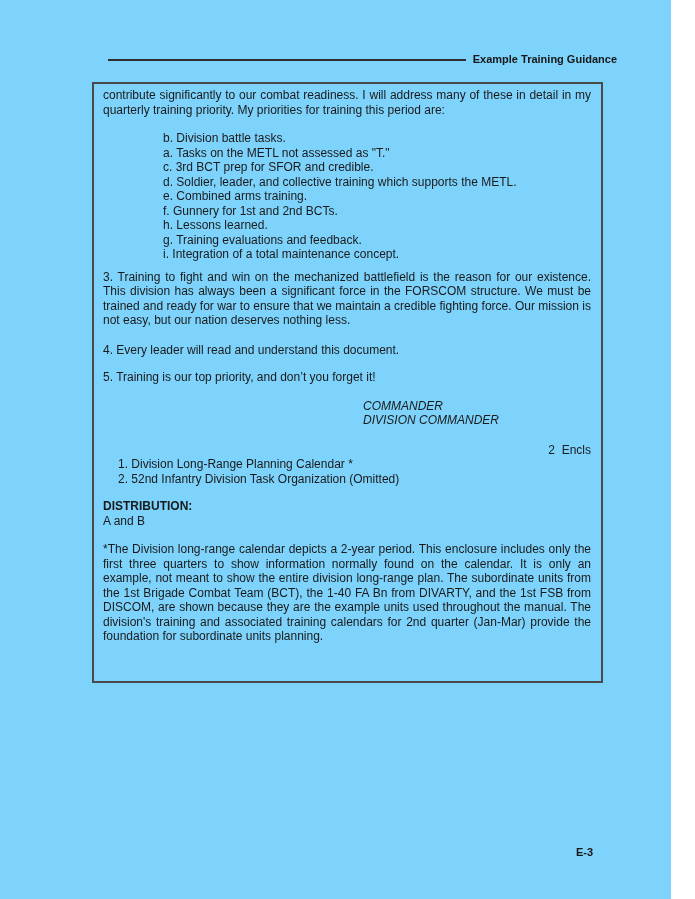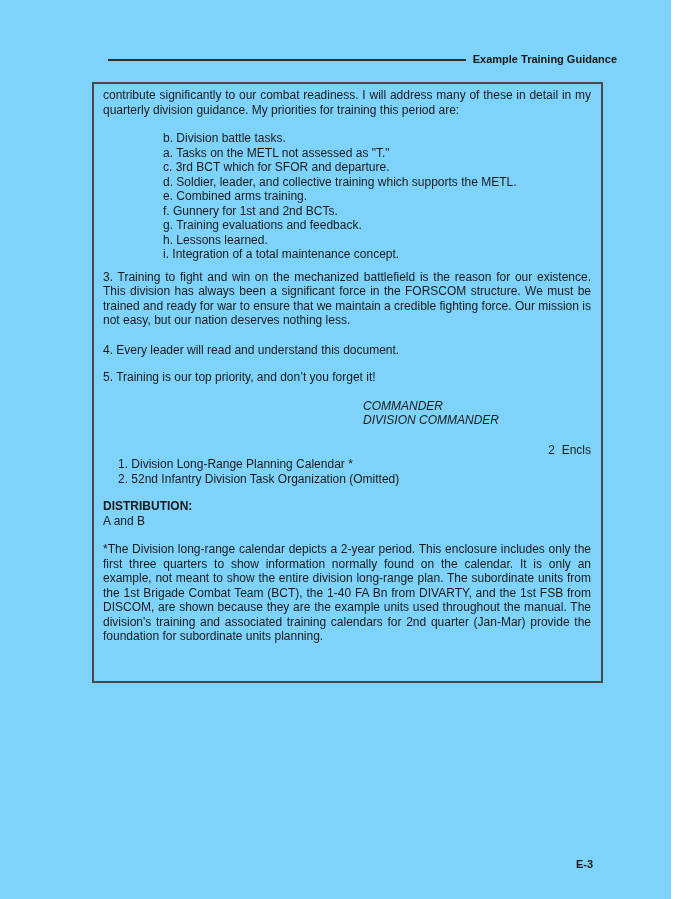--- a/index.html
+++ b/index.html
@@ -85,46 +85,45 @@
   .footnote {
     margin-bottom: 0;
   }
   .page-number {
     position: absolute;
     top: 845px;
     left: 576px;
     font-weight: bold;
     font-size: 11px;
     color: #161616;
-    margin-top: 12px;
   }
 </style>
 </head>
 <body>
 
 <div class="page">
 
   <div class="header">
     <div class="header-rule"></div>
     <div class="header-title">Example Training Guidance</div>
   </div>
 
   <div class="doc-box">
 
-    <p class="para justify">contribute significantly to our combat readiness. I will address many of these in detail in my quarterly division guidance. My priorities for training this period are:</p>
+    <p class="para justify">contribute significantly to our combat readiness. I will address many of these in detail in my quarterly training priority. My priorities for training this period are:</p>
 
     <div class="priority-list">
       <div class="list-item">b. Division battle tasks.</div>
       <div class="list-item">a. Tasks on the METL not assessed as "T."</div>
-      <div class="list-item">c. 3rd BCT which for SFOR and departure.</div>
+      <div class="list-item">c. 3rd BCT prep for SFOR and credible.</div>
       <div class="list-item">d. Soldier, leader, and collective training which supports the METL.</div>
       <div class="list-item">e. Combined arms training.</div>
       <div class="list-item">f. Gunnery for 1st and 2nd BCTs.</div>
+      <div class="list-item">h. Lessons learned.</div>
       <div class="list-item">g. Training evaluations and feedback.</div>
-      <div class="list-item">h. Lessons learned.</div>
       <div class="list-item">i. Integration of a total maintenance concept.</div>
     </div>
 
     <p class="para justify p3">3. Training to fight and win on the mechanized battlefield is the reason for our existence. This division has always been a significant force in the FORSCOM structure. We must be trained and ready for war to ensure that we maintain a credible fighting force. Our mission is not easy, but our nation deserves nothing less.</p>
 
     <p class="para p4">4. Every leader will read and understand this document.</p>
 
     <p class="para p5">5. Training is our top priority, and don’t you forget it!</p>
 
     <div class="signature-block">

